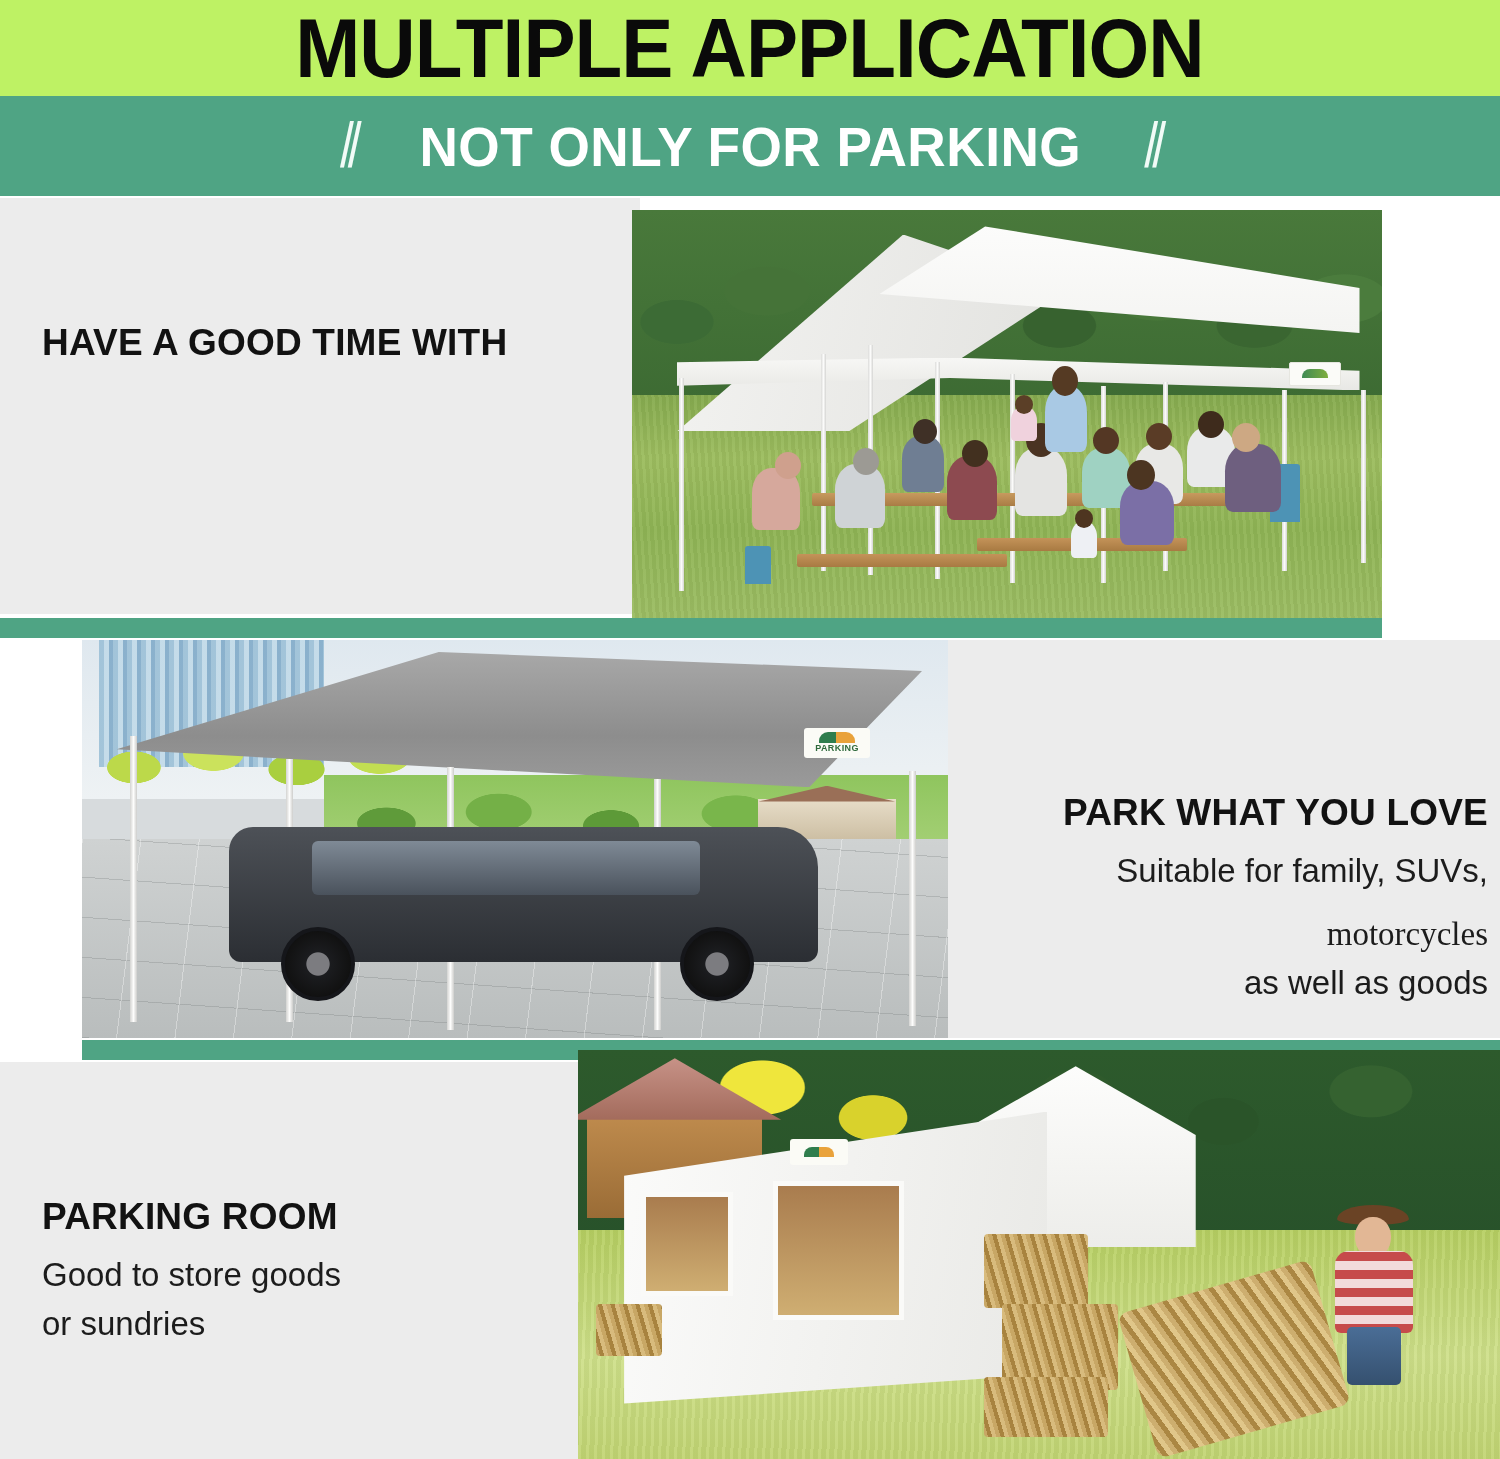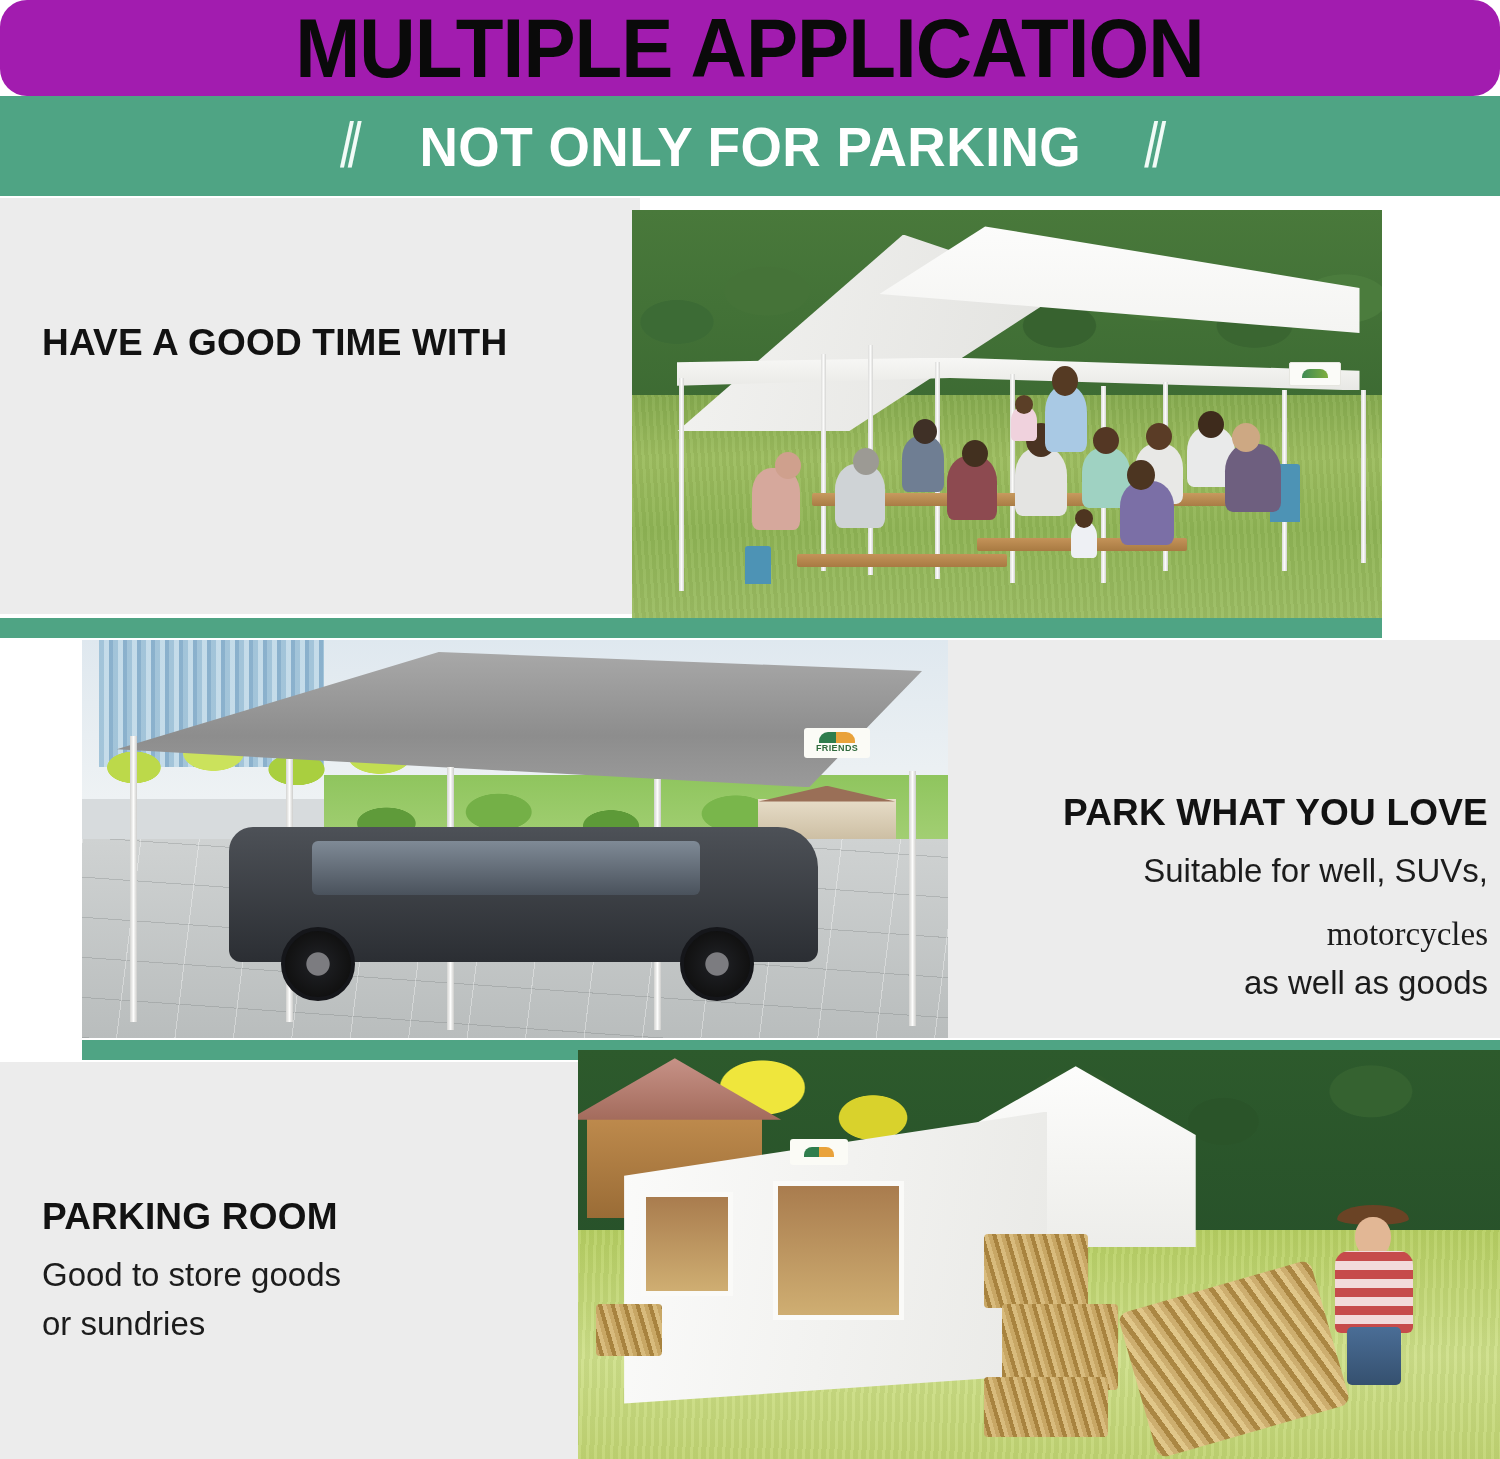--- a/index.html
+++ b/index.html
@@ -8,22 +8,21 @@
     background:#ffffff;
     font-family:"Liberation Sans", sans-serif;
     overflow:hidden;
   }
   .page { position:relative; width:1500px; height:1459px; background:#ffffff; }
 
   
   .hero-title {
     position:absolute; left:0; top:0; width:1500px; height:96px;
     display:flex; align-items:center; justify-content:center;
-    background:#a21caf;
-    border-radius:27px;
+    background:#bef264;
   }
   .hero-title span {
     font-family:"Liberation Sans Narrow","Liberation Sans",sans-serif;
     font-weight:bold;
     font-size:84px;
     letter-spacing:-1px;
     color:#0a0a0a;
     line-height:1;
     transform:scaleX(0.93);
     transform-origin:center;
@@ -359,21 +358,21 @@
     <div class="person" style="left:58.5%;top:76%;width:26px;height:36px;background:#eef0f4;"></div>
     <div class="head-dot" style="left:59%;top:73%;width:18px;height:19px;background:#4e3520;"></div>
   </div>
 
   <div class="divider" style="left:0;top:618px;width:1382px;height:20px;"></div>
 
   <div class="panel-bg" style="left:948px;top:640px;width:552px;height:398px;"></div>
 
   <div class="txtblock" style="left:988px;top:792px;width:500px;text-align:right;">
     <div class="head">PARK WHAT YOU LOVE</div>
-    <div class="sub">Suitable for well, SUVs,</div>
+    <div class="sub">Suitable for family, SUVs,</div>
     <div class="sub" style="margin-top:16px;font-family:Liberation Serif, serif;">motorcycles</div>
     <div class="sub" style="margin-top:2px;">as well as goods</div>
   </div>
 
   <div class="photo p2" style="left:82px;top:640px;width:866px;height:398px;">
     <div class="sky"></div>
     <div class="towers"></div>
     <div class="treesA"></div>
     <div class="treesB"></div>
     <div class="bldg"></div>
@@ -381,21 +380,21 @@
 
     <div class="roof2"></div>
     <div class="leg2" style="left:23.6%;top:30%;height:66%;"></div>
     <div class="leg2" style="left:42.2%;top:32%;height:66%;"></div>
     <div class="leg2" style="left:66.0%;top:35%;height:63%;"></div>
     <div class="leg2" style="left:95.5%;top:33%;height:64%;"></div>
     <div class="leg2" style="left:5.5%;top:24%;height:72%;"></div>
 
     <div class="logo2">
       <i></i>
-        <b>FRIENDS</b>
+        <b>PARKING</b>
     </div>
 
     <div class="suv">
       <div class="glass"></div>
     </div>
     <div class="wheel" style="left:23%;top:72%;"></div>
     <div class="wheel" style="left:69%;top:72%;"></div>
   </div>
 
   <div class="divider" style="left:82px;top:1040px;width:1418px;height:20px;"></div>

